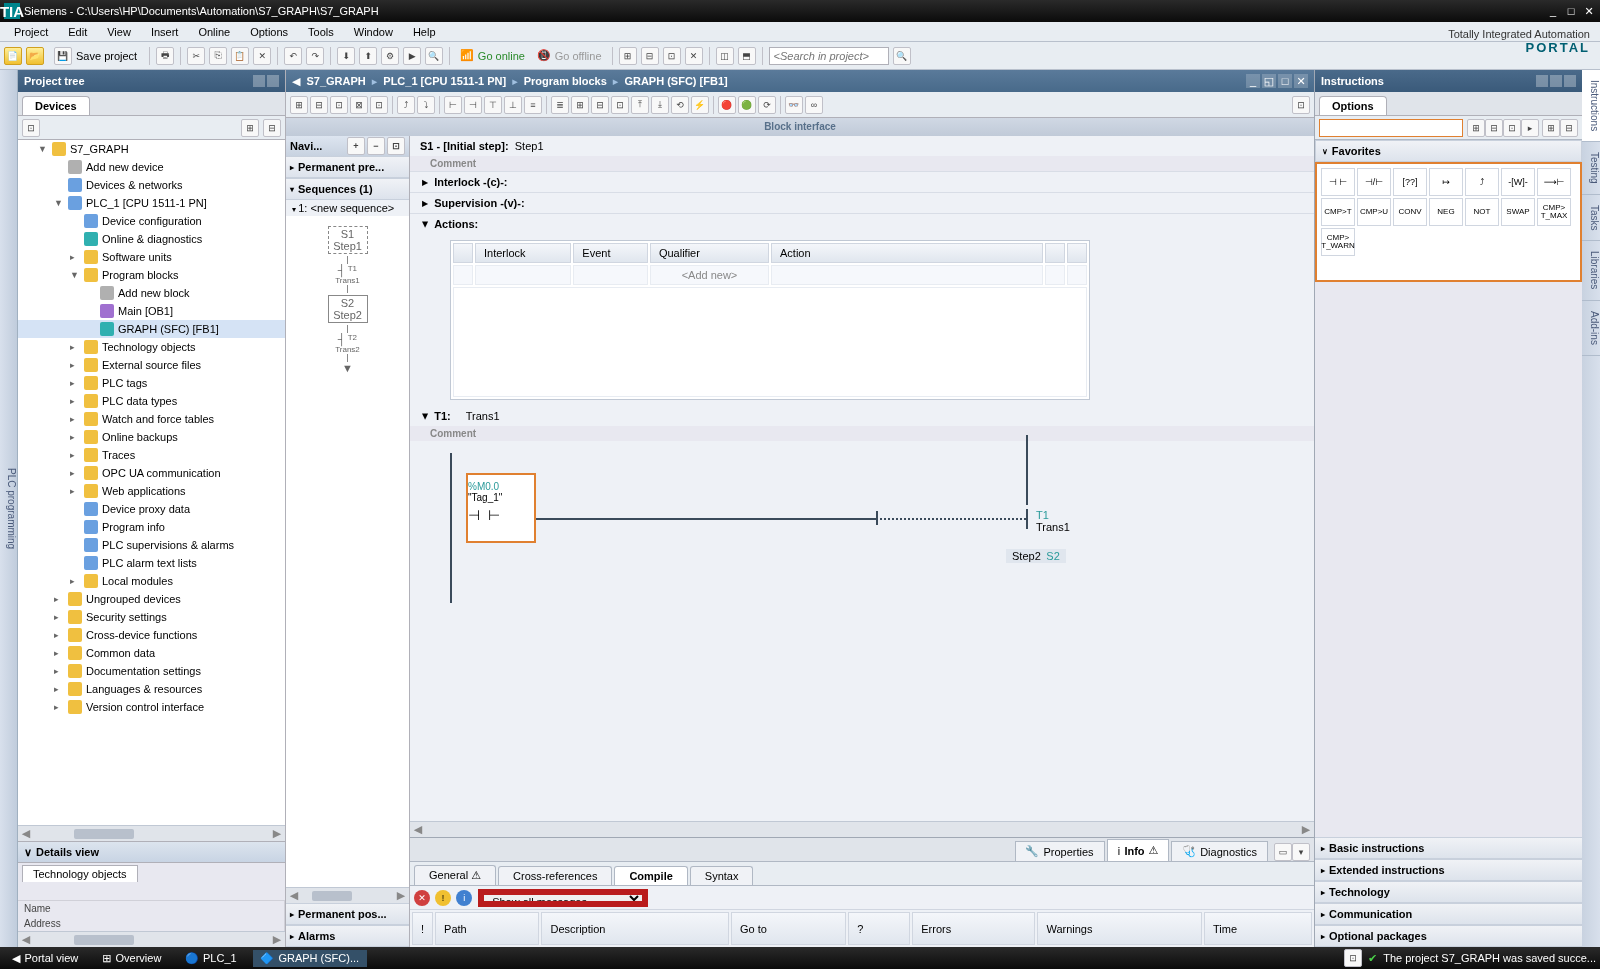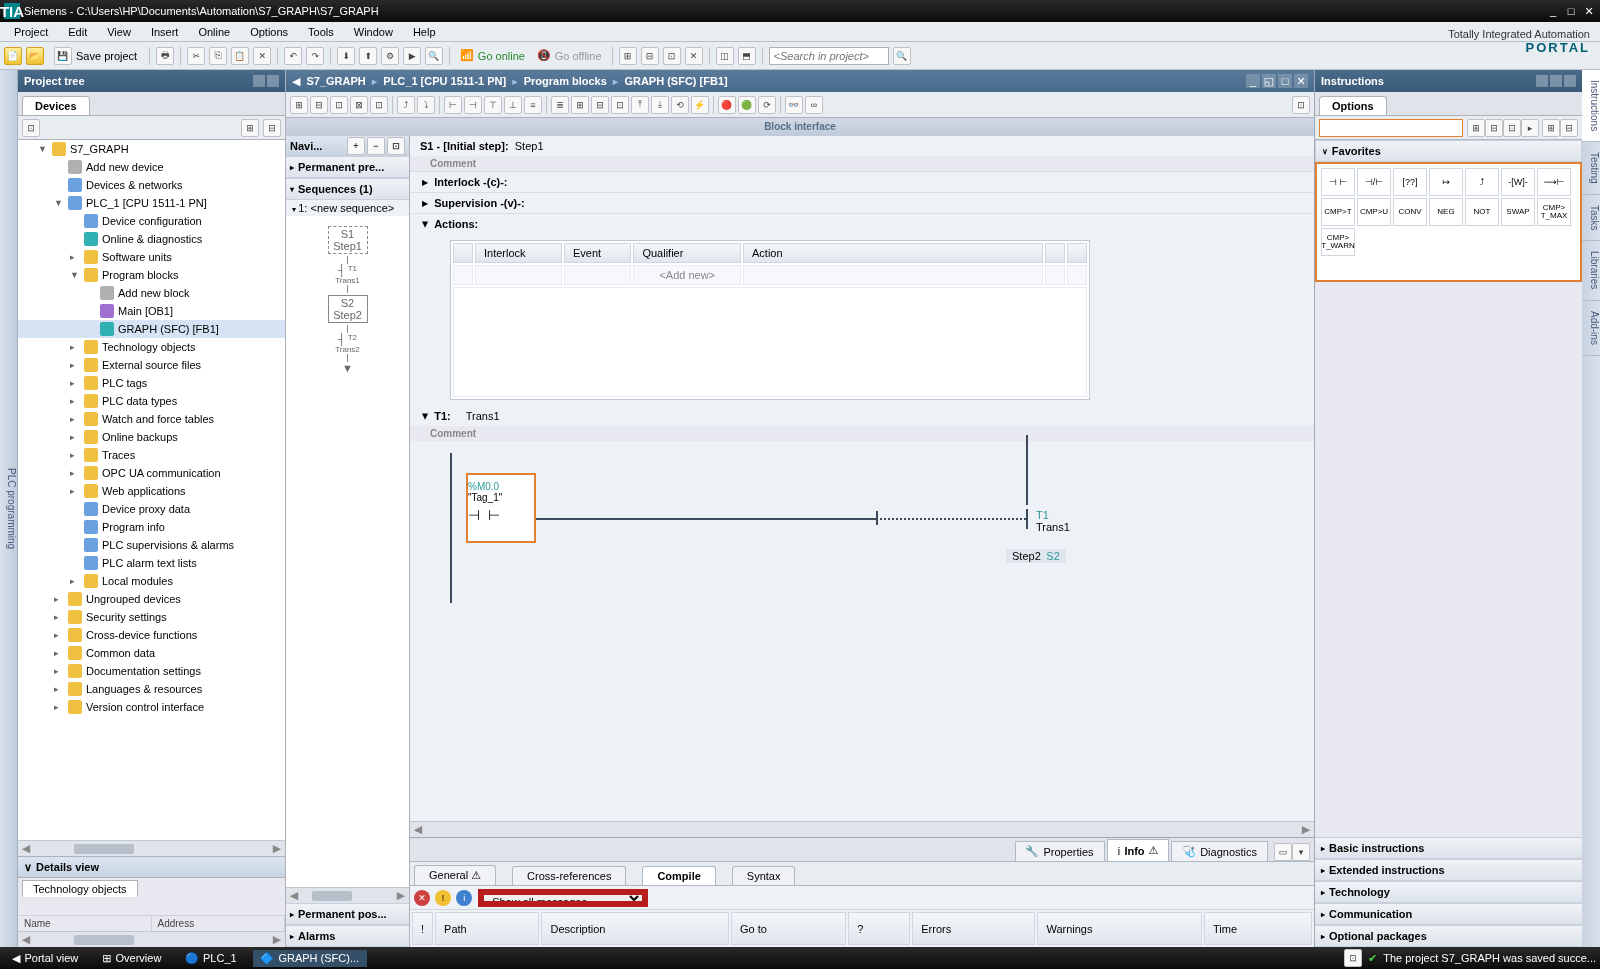--- a/index.html
+++ b/index.html
@@ -46,21 +46,21 @@
 .tree li.sel { background:#d5e3f5; }
 .tree .indent0{padding-left:20px;} .tree .indent1{padding-left:36px;} .tree .indent2{padding-left:52px;} .tree .indent3{padding-left:68px;}
 .exp { width:10px; display:inline-block; color:#666; font-size:9px;}
 .ticon { width:14px; height:14px; display:inline-flex; align-items:center; justify-content:center; font-size:10px;}
 .ic-folder{background:#f0c040;border-radius:2px;}
 .ic-block{background:#6aa0e0;border-radius:2px;} .ic-cyan{background:#30b0b0;border-radius:2px;}
 .ic-purple{background:#a070d0;border-radius:2px;} .ic-grey{background:#b0b0b0;border-radius:2px;}
 
 .detailshdr { height:22px; background:linear-gradient(#dce4ee,#c8d4e4); border-top:1px solid #b0b0b8; border-bottom:1px solid #b0b0b8; display:flex; align-items:center; padding:0 6px; font-weight:bold;}
 .dv-tab { padding:2px 10px; background:#fff; border:1px solid #b0b0b8; border-bottom:none; margin:2px 4px 0 4px; display:inline-block;}
-.dv-cols { display:flex; border-top:1px solid #d0d0d8;}
+.dv-cols { display:flex; border-top:1px solid #d0d0d8;flex-direction:column;}
 .dv-cols span { flex:1; padding:2px 6px; border-right:1px solid #d0d0d8; font-size:10px; color:#444;}
 
 
 .sidevtab { width:18px; background:linear-gradient(90deg,#d8e0ec,#c0ccdc); writing-mode:vertical-rl; text-align:center; padding:8px 0; font-size:10px; color:#4a5a7a; border-right:1px solid #a0b0c0;}
 
 
 .centercol { flex:1; display:flex; flex-direction:column; overflow:hidden; }
 .breadcrumbs { height:22px; background:linear-gradient(#5a7a9a,#486a8a); color:#fff; display:flex; align-items:center; padding:0 6px;}
 .breadcrumbs .sep { margin:0 6px; color:#a0c0e0;}
 .breadcrumbs .ctrls { margin-left:auto; display:flex; gap:2px;}
@@ -112,21 +112,21 @@
 
 .zoombar { height:22px; background:#e8edf2; border-top:1px solid #b0b8c4; display:flex; align-items:center; justify-content:flex-end; padding:0 8px; gap:8px;}
 .zoomsel { width:130px; height:16px; border:1px solid #b0b0b8;}
 
 
 .infopanel { height:110px; border-top:1px solid #a0a8b4; display:flex; flex-direction:column; background:#eef1f6;}
 .infotabs { height:24px; display:flex; align-items:flex-end; justify-content:flex-end; background:#e0e4ea; padding:0 4px; border-bottom:1px solid #b0b8c4;}
 .infotab { padding:3px 10px; border:1px solid #b0b8c4; border-bottom:none; margin-left:2px; background:#f0f2f6; cursor:pointer; display:flex; align-items:center; gap:4px;}
 .infotab.active{background:#fff;}
 .subtabs { height:24px; background:#e8edf2; display:flex; align-items:flex-end; padding:2px 4px 0 4px; border-bottom:1px solid #b0b8c4;}
-.subtab { padding:3px 14px; border:1px solid #b0b8c4; border-bottom:none; margin-right:16px; background:#f0f2f6; cursor:pointer; border-radius:3px 3px 0 0;}
+.subtab { padding:3px 14px; border:1px solid #b0b8c4; border-bottom:none; margin-right:2px; background:#f0f2f6; cursor:pointer; border-radius:3px 3px 0 0;}
 .subtab.active{background:#fff;}
 .msgbar { height:24px; display:flex; align-items:center; gap:4px; padding:0 4px; border-bottom:1px solid #d0d6e0;}
 .msgdd { width:170px; height:18px; border:6px solid #b91c1c; padding:0 4px;}
 .msgicons span{width:16px;height:16px;display:inline-flex;align-items:center;justify-content:center;border-radius:8px;margin-right:2px;font-size:9px;}
 .msgtbl { flex:1; }
 .msgtbl th { text-align:left; padding:2px 8px; background:linear-gradient(#f4f6fa,#e0e6ee); border:1px solid #d0d6e0; font-weight:normal;}
 
 
 .rightcol { width:268px; display:flex; flex-direction:column; border-left:1px solid #a0a8b4;}
 .optbar { height:24px; background:#e8edf2; border-bottom:1px solid #b0b8c4; display:flex; align-items:center; padding:0 4px;}
@@ -565,21 +565,21 @@
             </div>
 
           <div class="actionarea">
             <table class="acttable">
               <tbody>
                   <tr>
                 <th style="width:20px"></th>
                 <th>Interlock</th>
                 <th>Event</th>
                 <th>Qualifier</th>
-                <th style="width:300px">Action</th>
+                <th style="width:272px">Action</th>
                 <th style="width:20px"></th>
                     <th style="width:20px"></th>
               </tr>
               <tr class="addnew">
                     <td></td>
                     <td></td>
                     <td></td>
                     <td>&lt;Add new&gt;</td>
                     <td></td>
                     <td></td>

